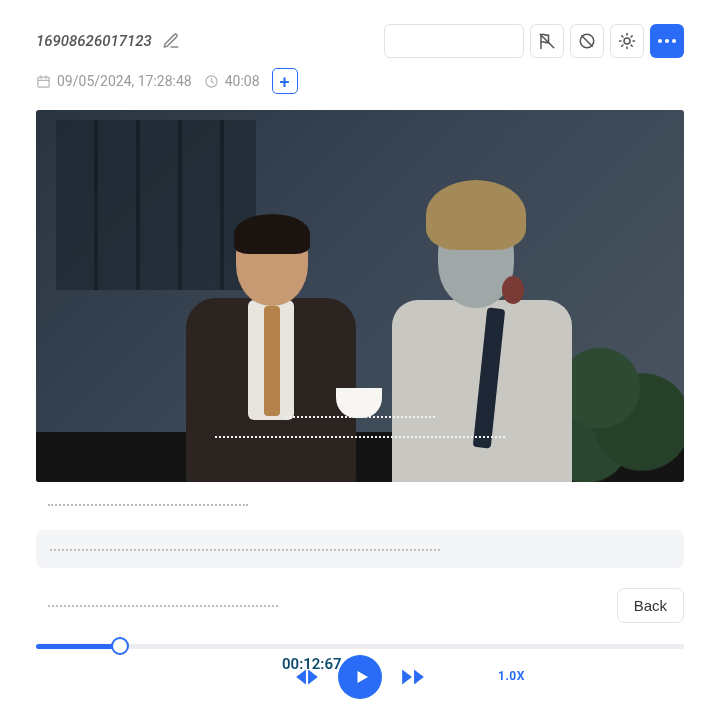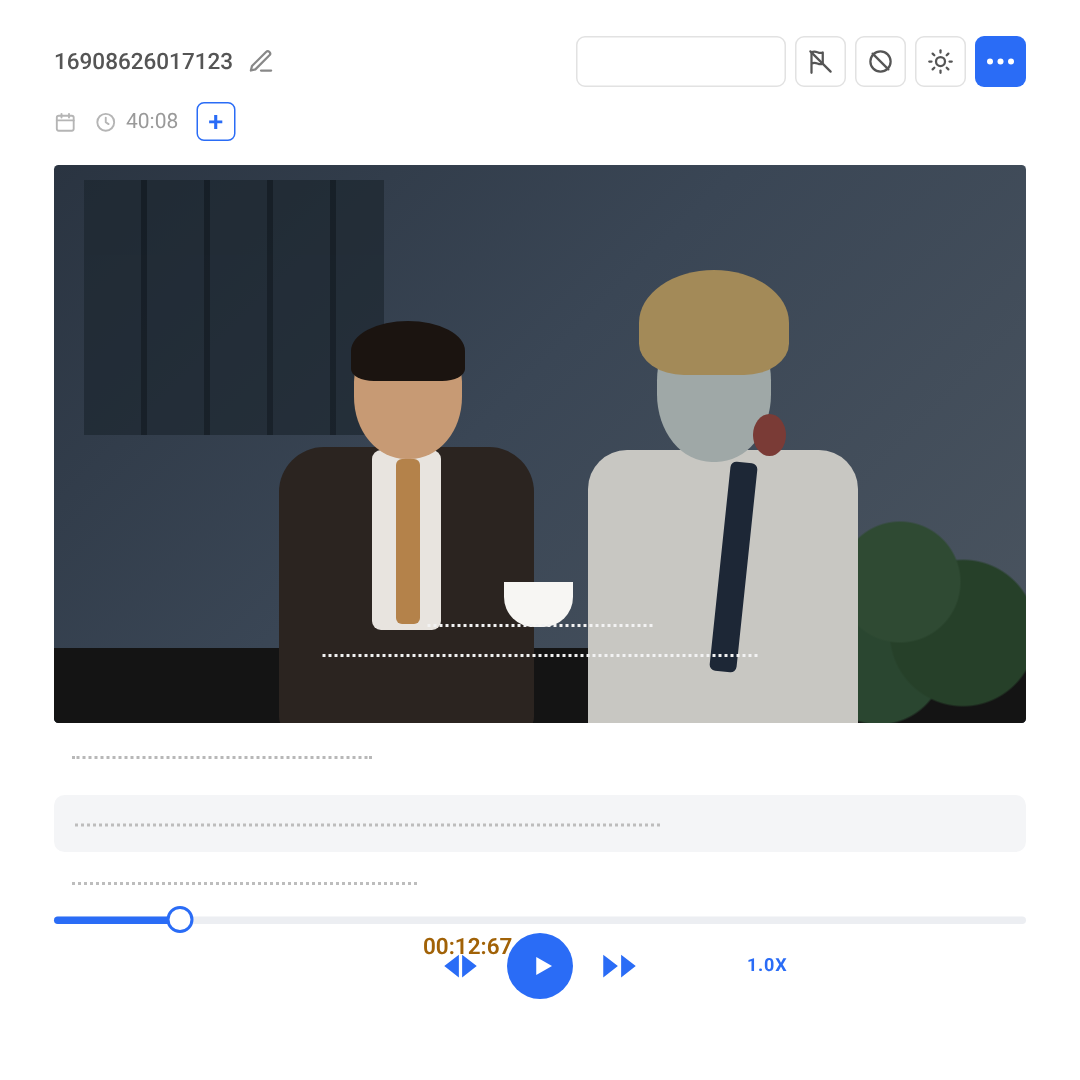--- a/index.html
+++ b/index.html
@@ -13,21 +13,21 @@
     position: relative;
   }
   .page {
     padding: 24px 36px 0 36px;
   }
   .header-row1 {
     display: flex;
     align-items: center;
     justify-content: space-between;
   }
-  .title-block { display:flex; align-items:center; gap:10px; }
+  .title-block { display:flex; align-items:center; gap:10px;font-style:italic; }
   .title {
     font-size: 15px;
     color: #555;
     font-weight:500;
   }
   .iconbtn {
     width:34px; height:34px;
     border:1px solid #e2e2e2;
     border-radius:6px;
     background:#fff;
@@ -168,21 +168,21 @@
   .fill{
     position:absolute; left:0; top:7px; height:5px;
     background:#2a6cf6; border-radius:3px;
   }
   .thumb{
     position:absolute; top:0; width:18px; height:18px;
     background:#fff; border:2px solid #2a6cf6; border-radius:50%;
     transform:translateX(-50%);
   }
   .time{
-    font-size:15px; font-weight:600; color:#a16207;
+    font-size:15px; font-weight:600; color:#0c4a6e;
     position:absolute; left:246px;
   }
   .player-row-inner{ position:relative; width:100%; height:44px;}
   .ctrls{ position:absolute; left:50%; transform:translateX(-50%); top:0;
     display:flex; align-items:center; gap:18px;}
   .skip-btn{ width:26px; height:26px; color:#2a6cf6; cursor:pointer;}
   .skip-btn svg{fill:#2a6cf6;}
   .play-btn{
     width:44px; height:44px; border-radius:50%; background:#2a6cf6;
     display:flex; align-items:center; justify-content:center; cursor:pointer;
@@ -250,20 +250,21 @@
   </div>
 
   <div class="meta-row">
     <div class="meta-item">
       <svg viewBox="0 0 24 24" fill="none" stroke-width="2" stroke-linecap="round" stroke-linejoin="round">
           <rect x="3" y="5" width="18" height="16" rx="2"></rect>
           <line x1="3" y1="10" x2="21" y2="10"></line>
           <line x1="8" y1="3" x2="8" y2="7"></line>
           <line x1="16" y1="3" x2="16" y2="7"></line>
         </svg>
+      <span>09/05/2024, 17:28:48</span>
     </div>
     <div class="meta-item">
       <svg viewBox="0 0 24 24" fill="none" stroke-width="2" stroke-linecap="round" stroke-linejoin="round">
           <circle cx="12" cy="12" r="9"></circle>
           <polyline points="12 7 12 12 15 14"></polyline>
         </svg>
       <span>40:08</span>
     </div>
     <div class="plus-btn">+</div>
   </div>
@@ -291,20 +292,21 @@
     <div class="dots-line dots-b"></div>
   </div>
 
 
   <div class="dotted-block"></div>
 
   <div class="gray-box"></div>
 
   <div class="row3">
     <div class="dots"></div>
+    <button class="back-btn">Back</button>
   </div>
 
   <div class="progress-wrap">
     <div class="track"></div>
     <div class="fill" id="prog-fill" style="width: 13%;"></div>
     <div class="thumb" id="prog-thumb" style="left: 13%;"></div>
   </div>
 
   <div class="player-row-inner">
     <div class="time">00:12:67</div>

